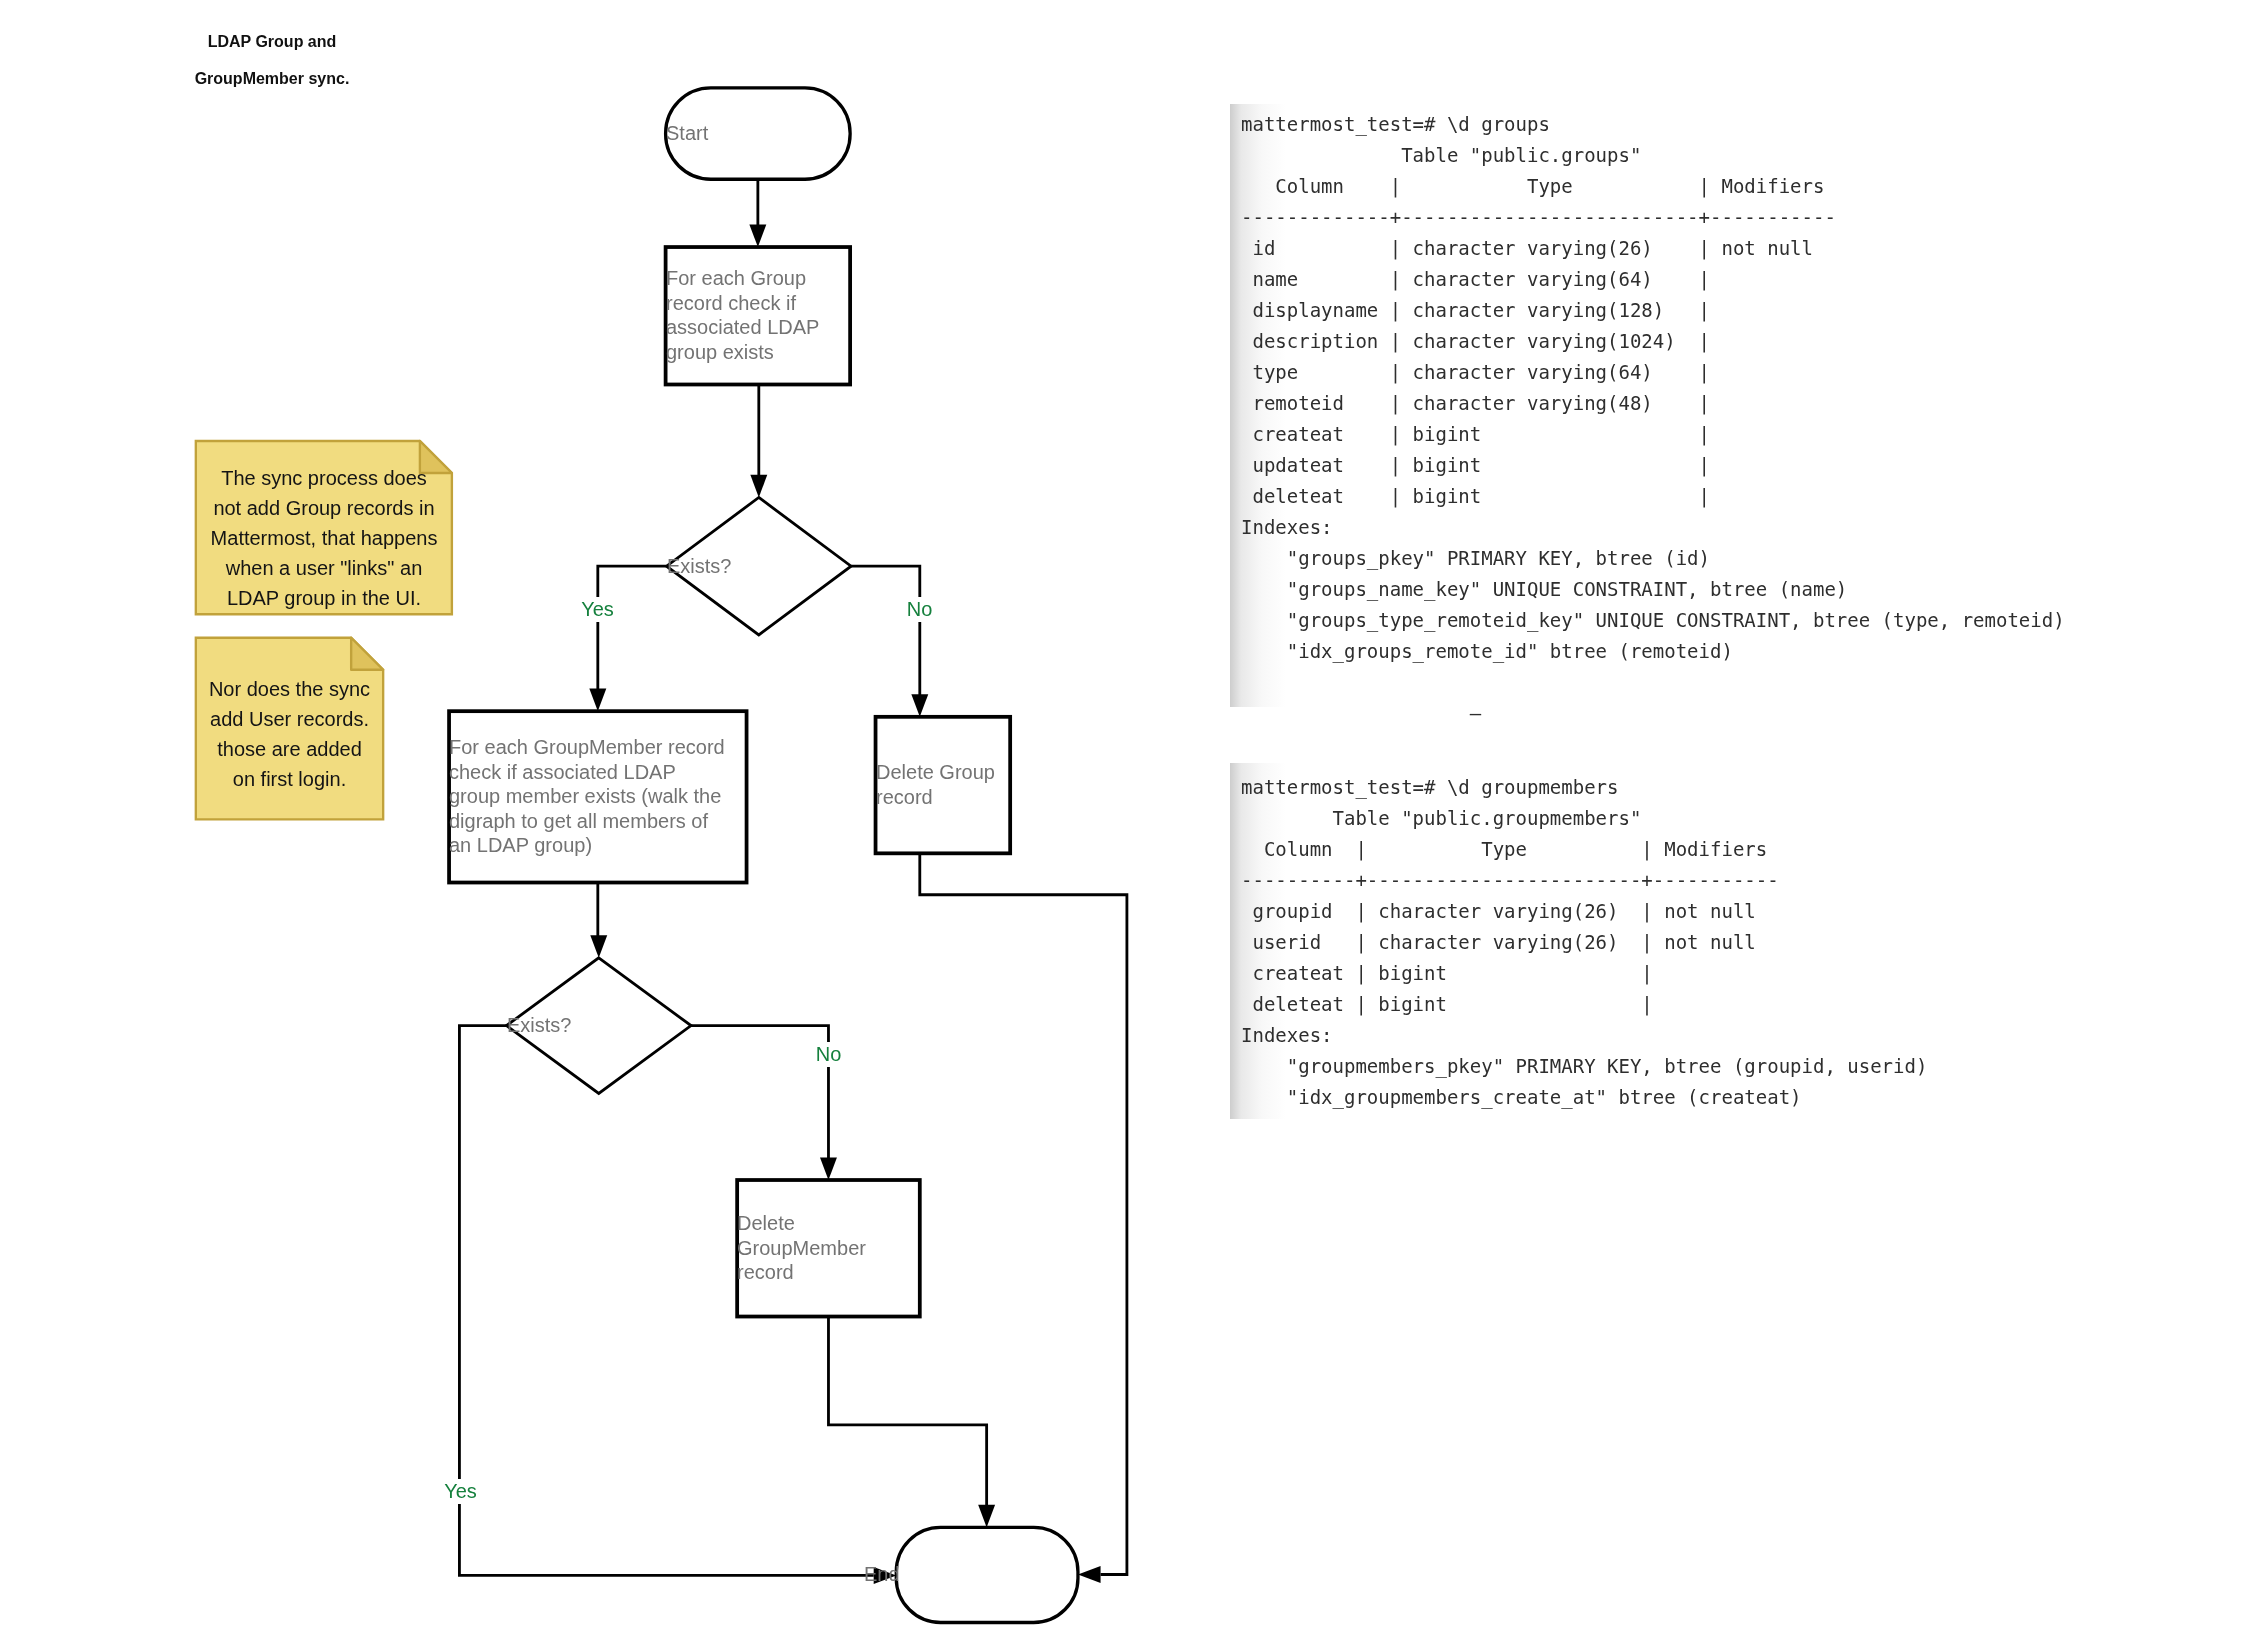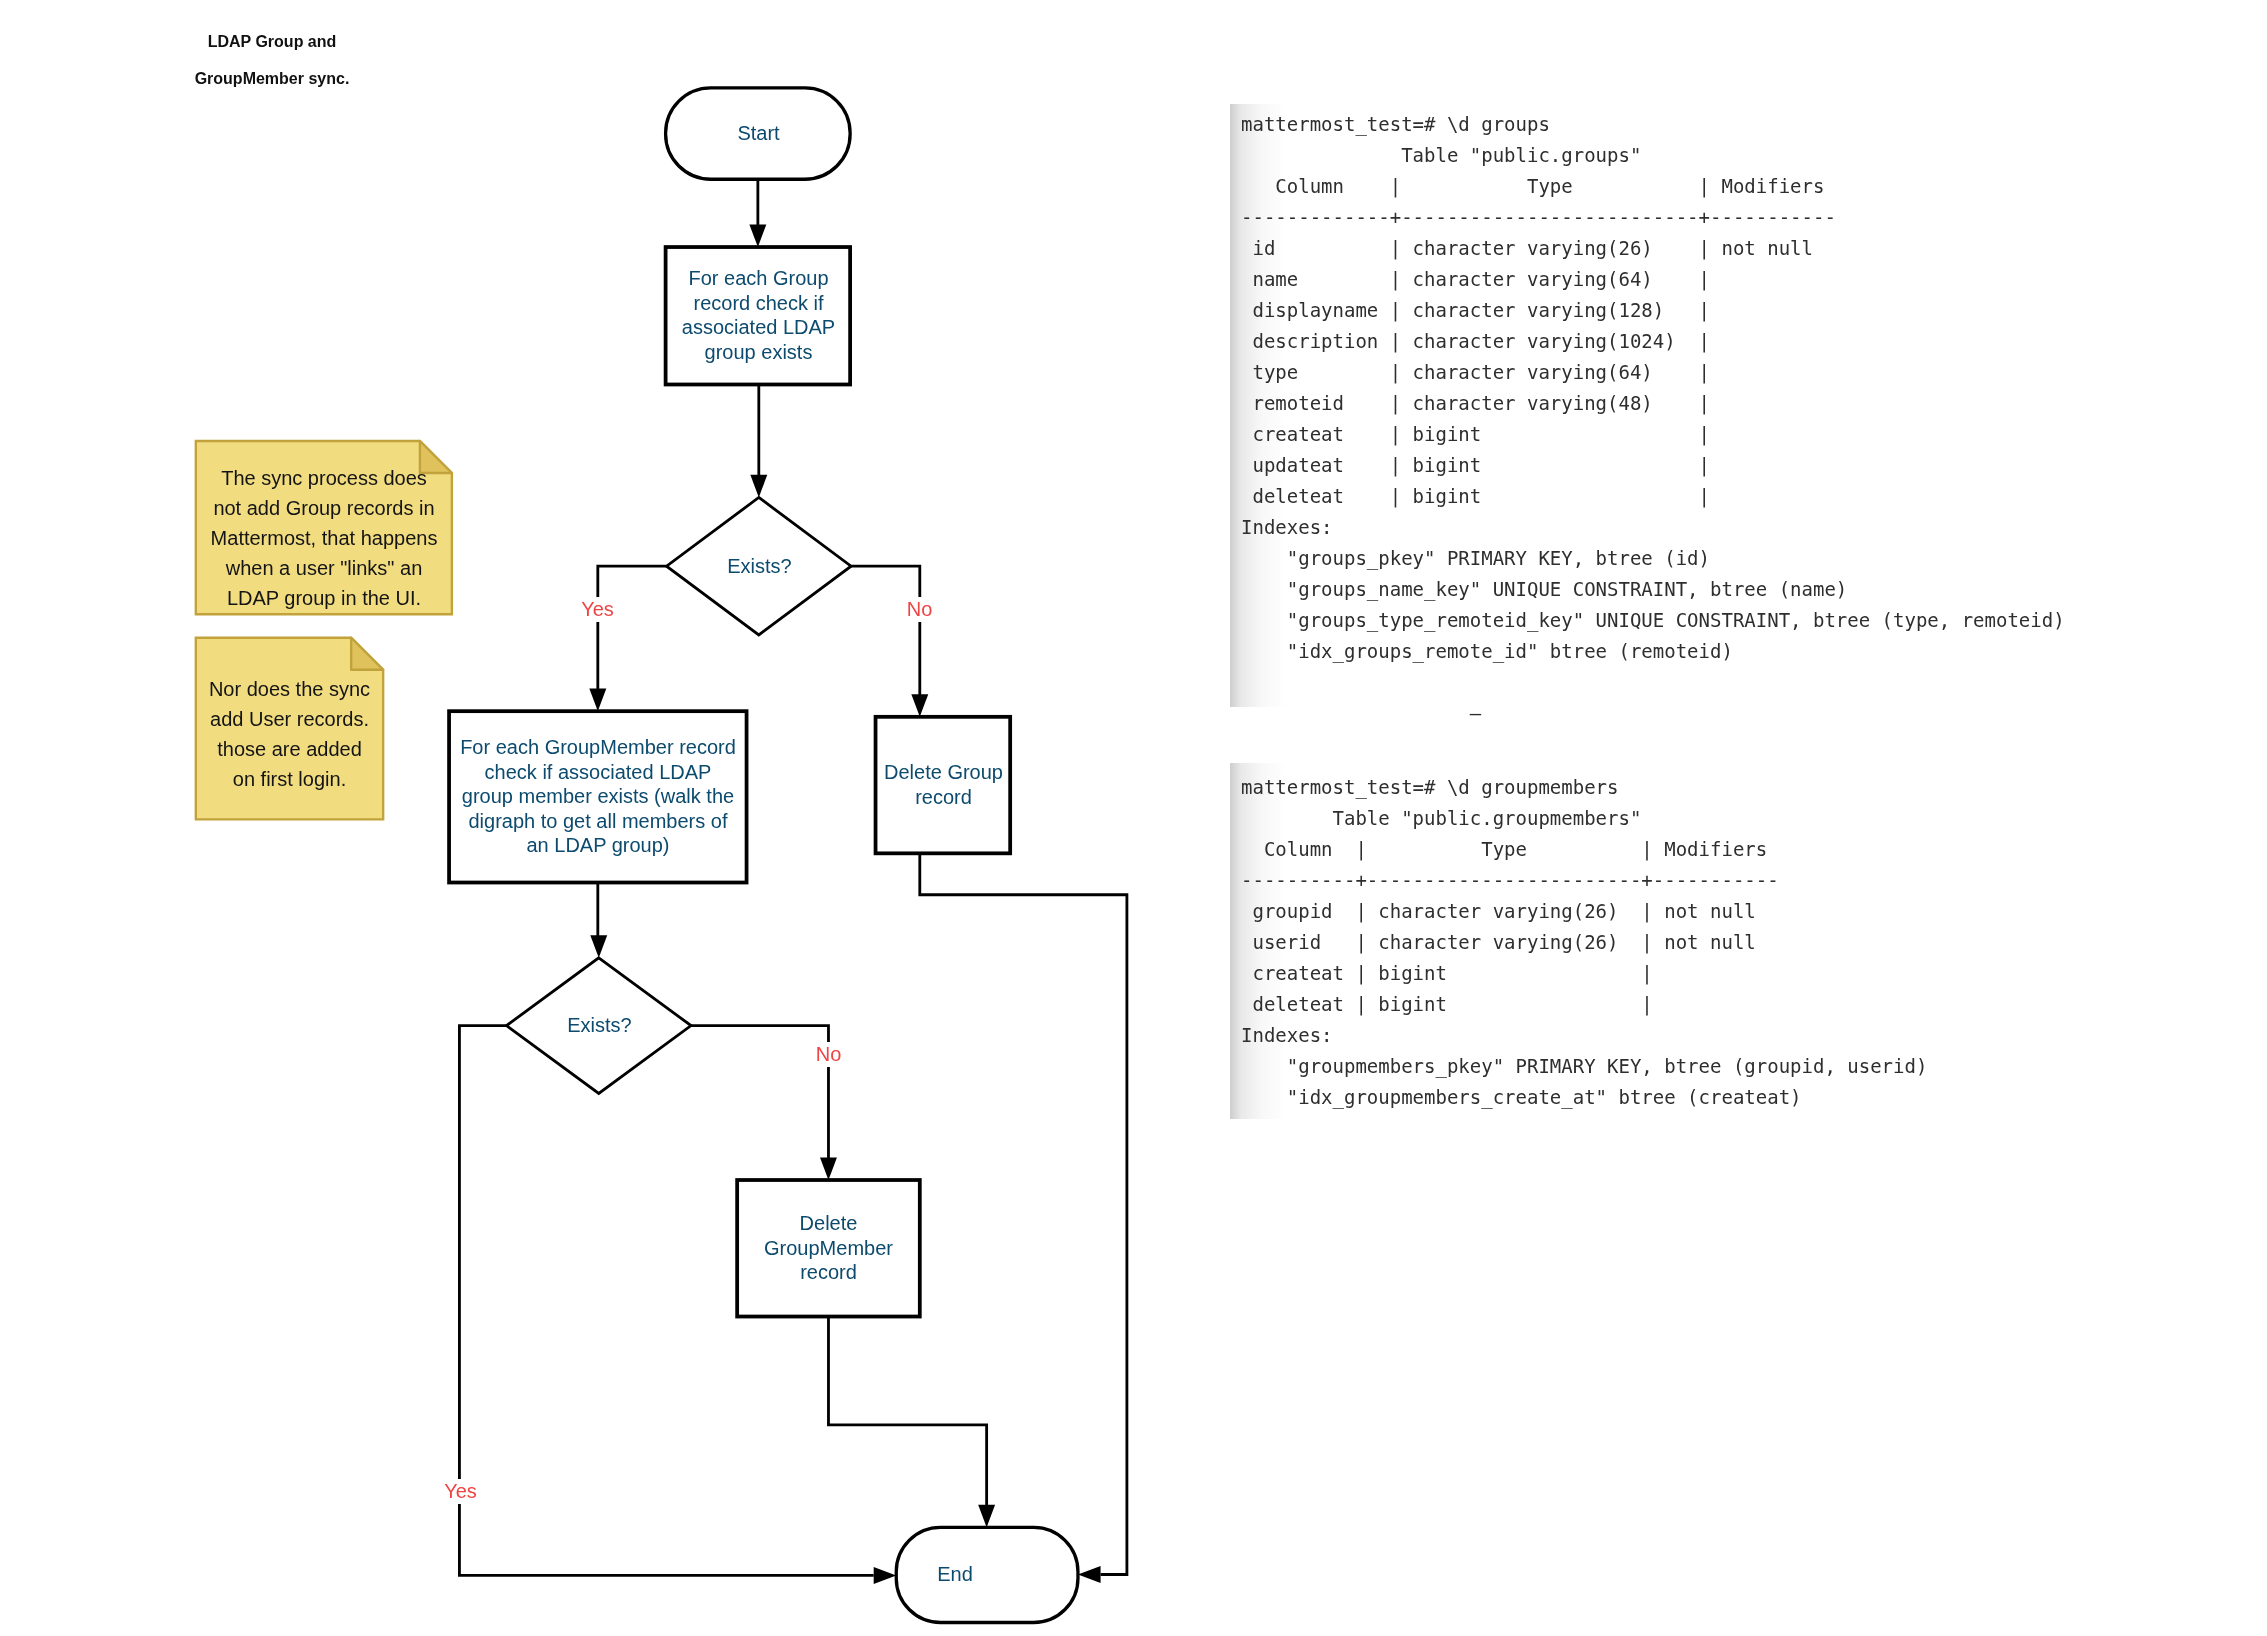--- a/index.html
+++ b/index.html
@@ -1,23 +1,23 @@
 <!DOCTYPE html>
 <html style="--stroke: #000000; --note-fill: #F1DC80; --note-fold: #DFC25C; --note-border: #C1A23B; --terminal-text: #2e2e2e;font-size:15px"><head>
 <meta charset="utf-8">
 <style>
   html,body{margin:0;padding:0;background:#ffffff;}
   body{width:2267px;height:1637px;position:relative;font-family:"Liberation Sans",sans-serif;}
   .canvas{position:absolute;inset:0;width:2267px;height:1637px;background:#fff;overflow:hidden;}
   svg.layer{position:absolute;left:0;top:0;}
-  .txt{position:absolute;text-align:center;white-space:pre;color:#0c4a6e;font-size:20px;line-height:24.5px;}
+  .txt{position:absolute;white-space:pre;color:#737373;font-size:20px;line-height:24.5px;}
   .title{position:absolute;left:131px;top:22.6px;width:282px;text-align:center;white-space:pre;
          font-size:16px;font-weight:bold;line-height:37px;color:#111;}
   .edge-label{position:absolute;text-align:center;white-space:pre;font-size:20px;line-height:24.5px;
-              background:#ffffff;color:#ef4444;}
+              background:#ffffff;color:#15803d;}
   .note-text{position:absolute;text-align:center;white-space:pre;font-size:20px;line-height:30px;color:#141414;}
   .term-bg{position:absolute;background:linear-gradient(to right,#cdcdcd 0px,#e9e9e9 11.3px,#f8f8f8 32px,#ffffff 56px);}
   pre.term{position:absolute;margin:0;font-family:"DejaVu Sans Mono",monospace;
            font-size:19px;line-height:31px;color:var(--terminal-text,#2e2e2e);white-space:pre;}
   .shape{fill:#ffffff;stroke:var(--stroke,#000);}
   .conn{fill:none;stroke:var(--stroke,#000);stroke-width:3;}
   .head{fill:var(--stroke,#000);stroke:none;}
   .note-shape{fill:var(--note-fill,#F1DC80);stroke:var(--note-border,#C1A23B);stroke-width:2.5;}
   .note-fold{fill:var(--note-fold,#DFC25C);stroke:var(--note-border,#C1A23B);stroke-width:2.5;stroke-linejoin:round;}
 </style>

